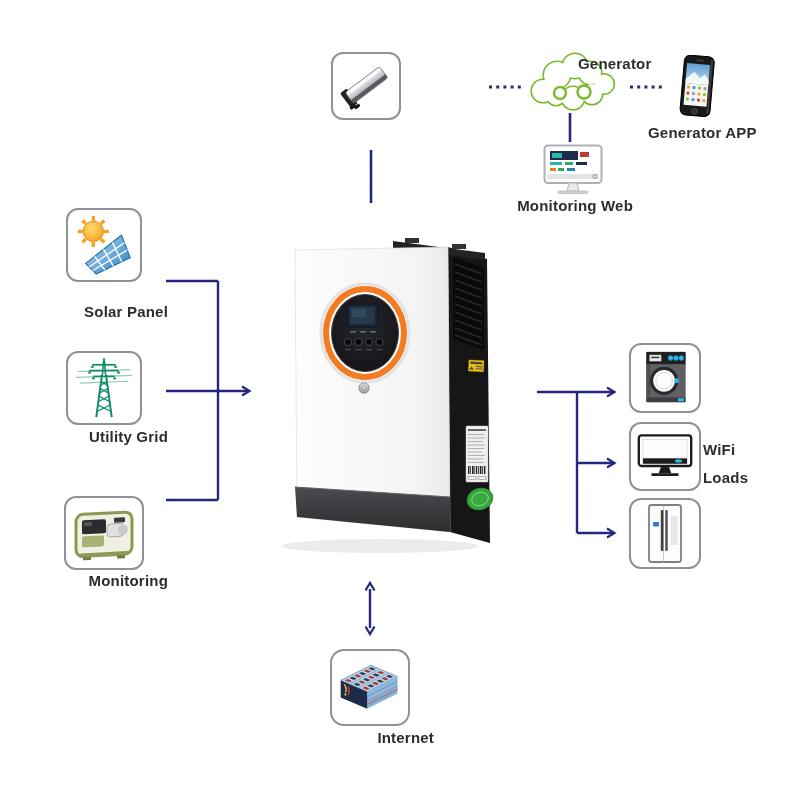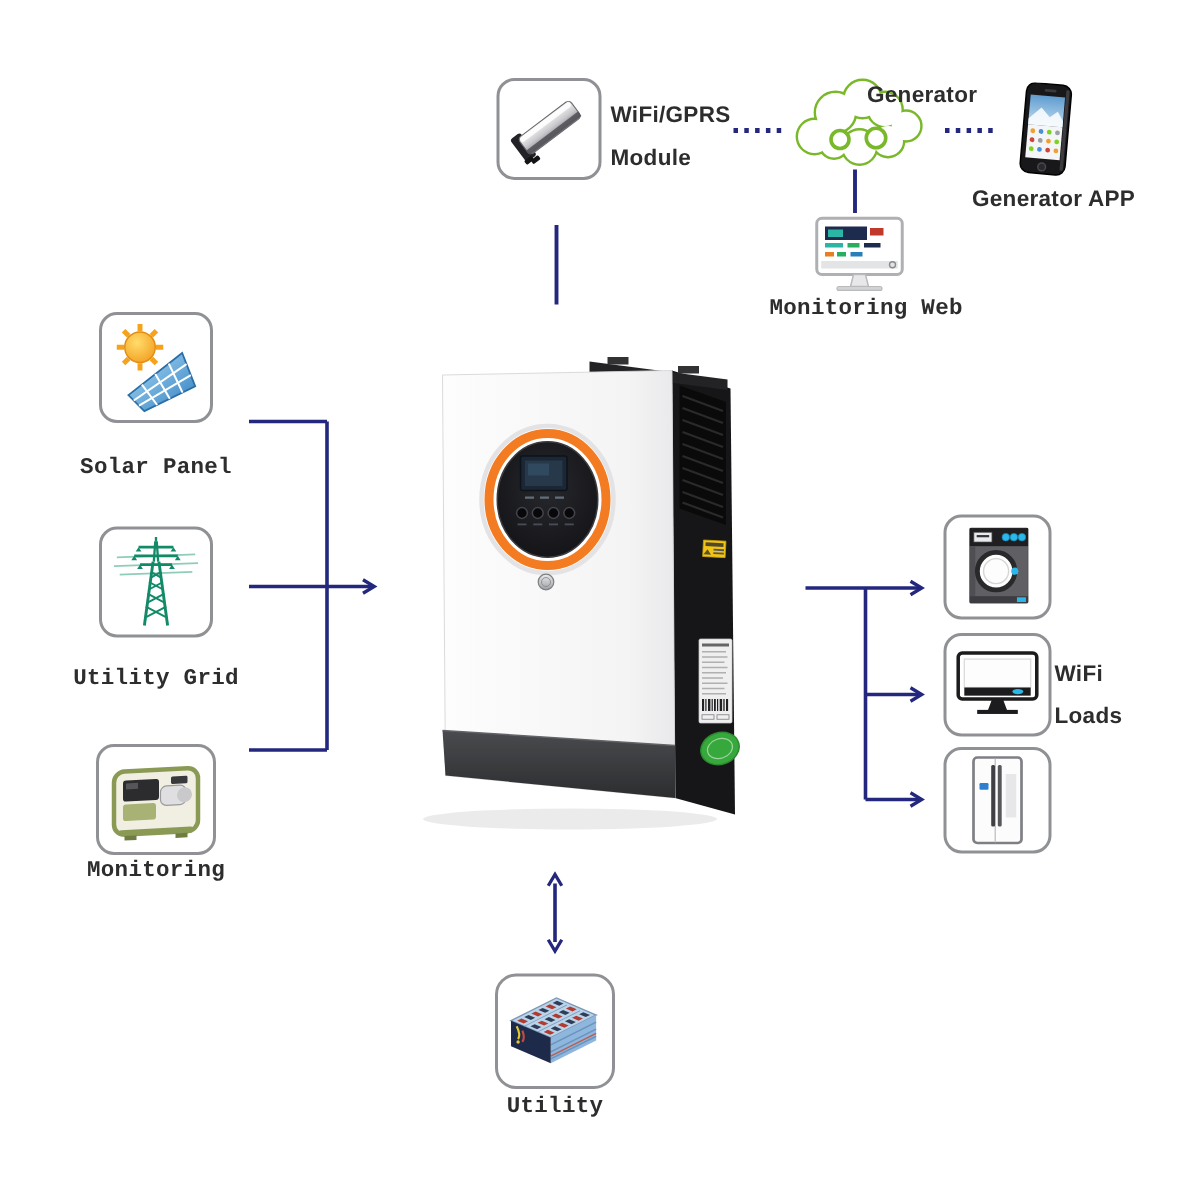--- a/index.html
+++ b/index.html
@@ -3,21 +3,21 @@
 <meta charset="utf-8">
 <style>
   html,body{margin:0;padding:0;background:#ffffff;}
   #stage{position:relative;width:800px;height:800px;background:#ffffff;overflow:hidden;
          font-family:"Liberation Sans", sans-serif;}
   .abs{position:absolute;}
   .node-box{position:absolute;background:#ffffff;border:2px solid #8f9194;border-radius:12px;
             display:flex;align-items:center;justify-content:center;box-sizing:border-box;}
   .lbl{position:absolute;font-weight:bold;font-size:15px;color:#2d2d2d;letter-spacing:0.2px;
        white-space:nowrap;}
-  .lbl.center{text-align:center;font-family:Liberation Mono, monospace;}
+  .lbl.center{text-align:right;}
   .two-line{line-height:29px;}
   svg{display:block;}
 </style>
 </head>
 <body>
 
 <div id="stage">
 
   <svg class="abs" style="left:0;top:0" width="800" height="800" viewBox="0 0 800 800">
     <g stroke="#23277d" stroke-width="2.4" fill="none">
@@ -58,24 +58,20 @@
       </defs>
       <g transform="rotate(-37 30 31)">
         <rect x="3" y="20.5" width="9" height="20" rx="2" fill="#232327"></rect>
         <rect x="2" y="38.5" width="6.5" height="3.5" rx="1" fill="#141417"></rect>
         <rect x="6" y="41" width="6.5" height="3.5" rx="1" fill="#141417"></rect>
         <rect x="8" y="23" width="46" height="15" rx="3" fill="url(#metal)" stroke="#6a6a6e" stroke-width="0.8"></rect>
         <rect x="9" y="24" width="44" height="3.5" rx="1.5" fill="#ffffff" opacity="0.85"></rect>
         <rect x="8" y="33.5" width="46" height="4" fill="#4e4e53" opacity="0.85"></rect>
       </g>
     </svg>
-  </div>
-  <div class="lbl two-line" style="left:407px;top:62px">
-    <div>WiFi/GPRS</div>
-    <div>Module</div>
   </div>
 
   <svg class="abs" style="left:527px;top:49px" width="94" height="64" viewBox="0 0 94 64">
     <g stroke="#79b829" stroke-width="3.2" fill="none">
       <circle cx="16" cy="42" r="11"></circle>
         <circle cx="30" cy="26" r="13"></circle>
         <circle cx="48" cy="17" r="12"></circle>
       <circle cx="63" cy="24" r="11"></circle>
         <circle cx="77" cy="35" r="9.5"></circle>
         <circle cx="65" cy="45" r="10"></circle>
@@ -209,21 +205,21 @@
       <g fill="#128a68">
         <polygon points="19,8 17,11 21,11"></polygon>
           <polygon points="43,8 41,11 45,11"></polygon>
         <polygon points="16,14 14,17 18,17"></polygon>
           <polygon points="46,14 44,17 48,17"></polygon>
         <polygon points="20,20 18,23 22,23"></polygon>
           <polygon points="42,20 40,23 44,23"></polygon>
       </g>
     </svg>
   </div>
-  <div class="lbl center" style="left:40px;top:444px;width:128px">Utility Grid</div>
+  <div class="lbl center" style="left:40px;top:428px;width:128px">Utility Grid</div>
 
   <div class="node-box" style="left:64px;top:496px;width:80px;height:74px">
     <svg width="66" height="58" viewBox="0 0 66 58">
       <g transform="skewY(-3) translate(0,2)">
         <rect x="5" y="9" width="56" height="42" rx="7" fill="#f1efe2" stroke="#8a9a55" stroke-width="3"></rect>
         <rect x="11" y="15" width="24" height="14" rx="2" fill="#2c2c2e"></rect>
         <rect x="13" y="17" width="8" height="4" fill="#55555a"></rect>
         <rect x="43" y="14" width="11" height="5" rx="1" fill="#3a3a3c"></rect>
         <rect x="36" y="20" width="17" height="13" rx="4" fill="#dfdfe1" stroke="#9a9a9e" stroke-width="0.8"></rect>
         <circle cx="52" cy="26.5" r="5" fill="#c9c9cc"></circle>
@@ -434,15 +430,15 @@
           <rect x="2" y="27" width="3" height="6" fill="#b23b30"></rect>
             <rect x="7" y="27" width="3" height="6" fill="#2f3d57"></rect>
           <rect x="12" y="27" width="3" height="6" fill="#b23b30"></rect>
             <rect x="17" y="27" width="3" height="6" fill="#2f3d57"></rect>
           <rect x="22" y="27" width="3" height="6" fill="#b23b30"></rect>
             <rect x="27" y="27" width="3" height="6" fill="#2f3d57"></rect>
         </g>
       </g>
     </svg>
   </div>
-  <div class="lbl center" style="left:306px;top:729px;width:128px">Utility</div>
+  <div class="lbl center" style="left:306px;top:729px;width:128px">Internet</div>
 
 </div>
 
 </body></html>

